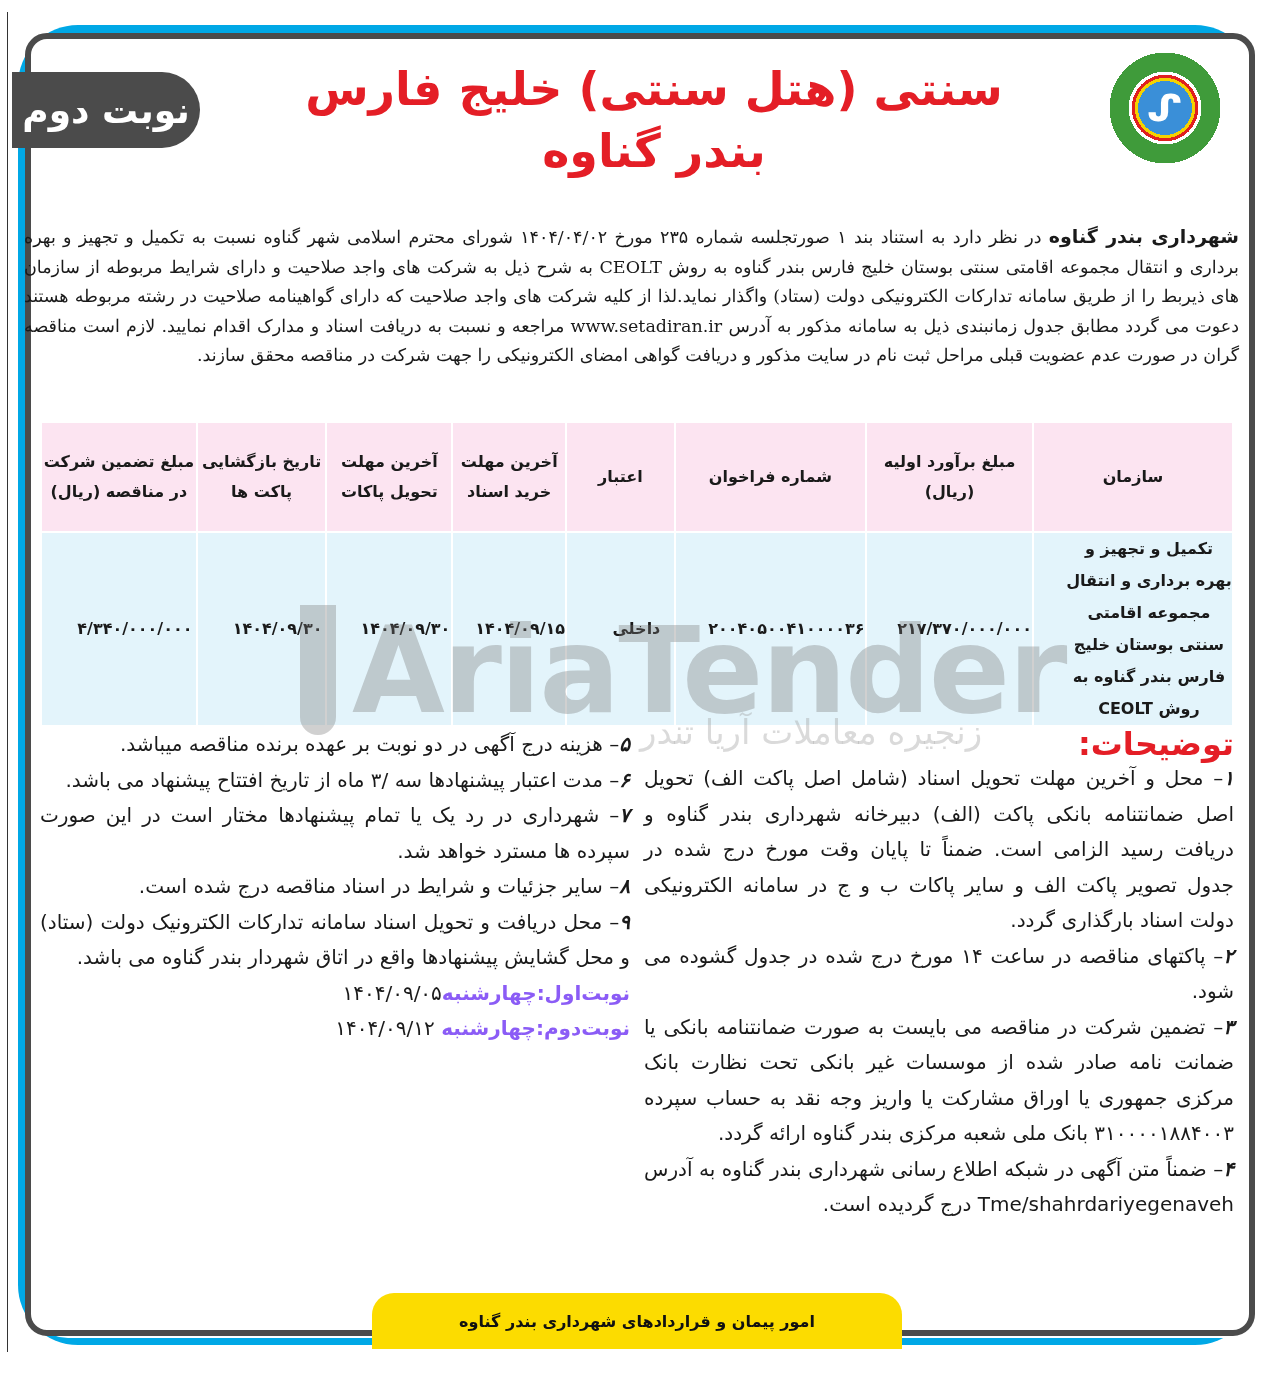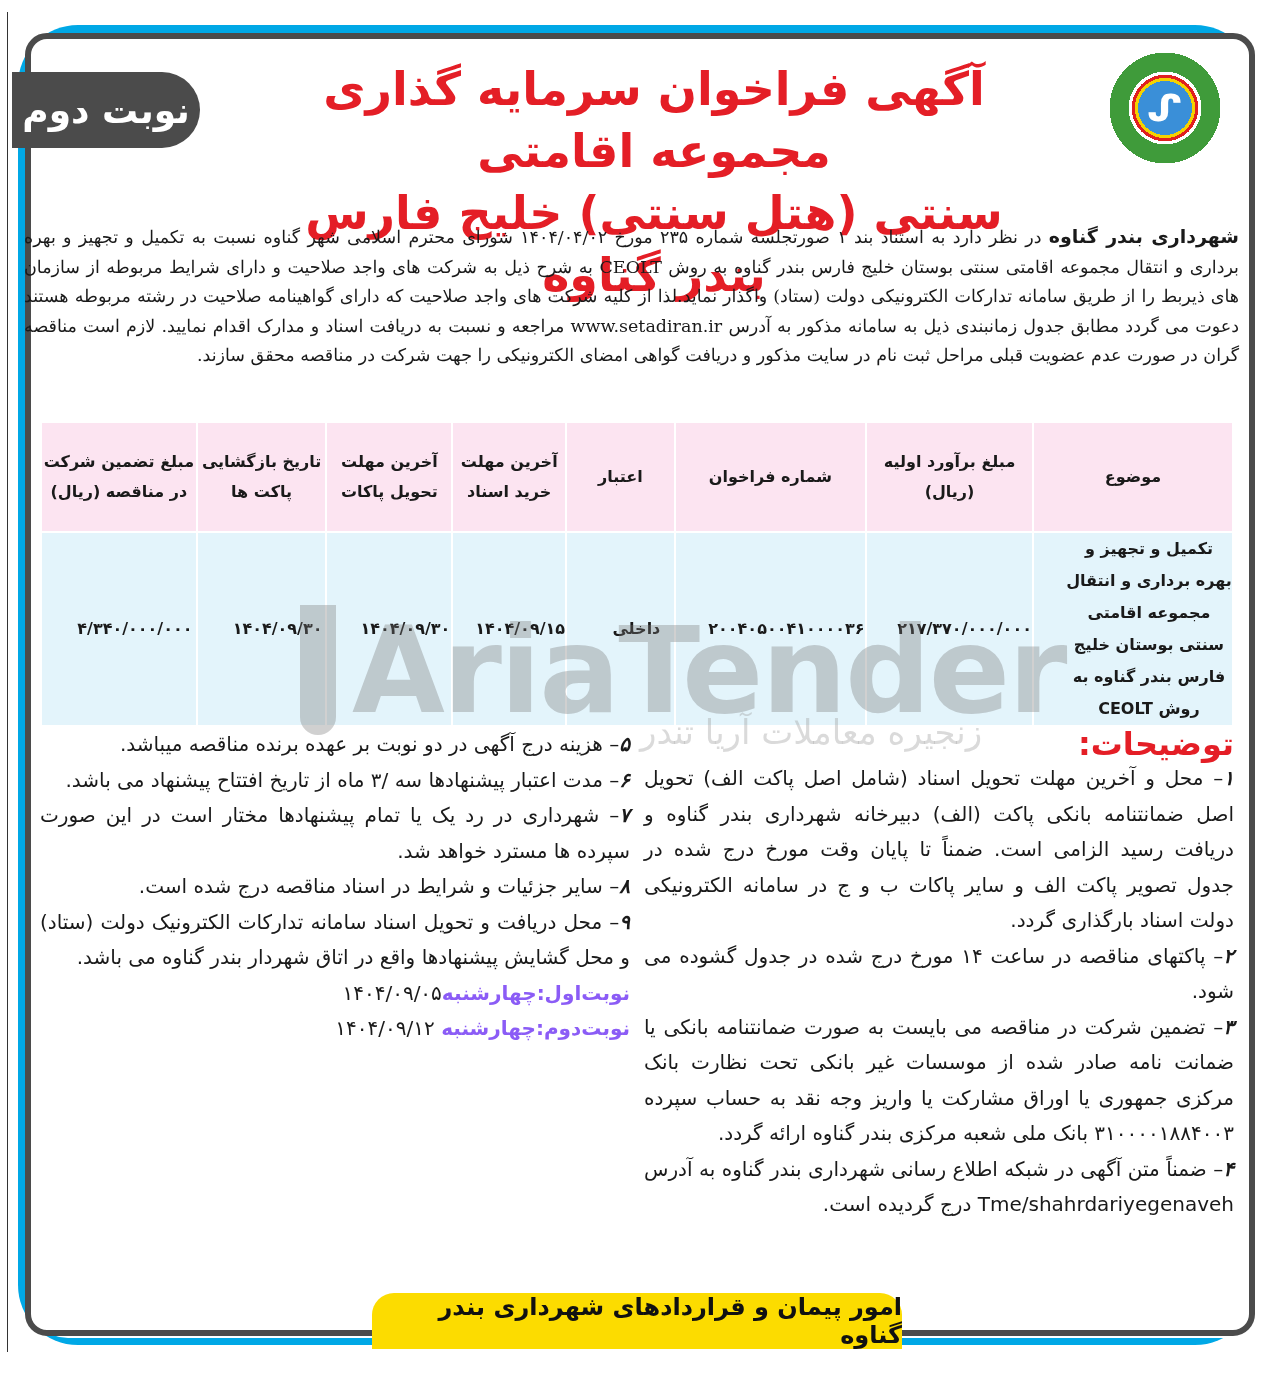--- a/index.html
+++ b/index.html
@@ -79,39 +79,38 @@
     font-family: "DejaVu Sans", sans-serif;
   }
   .notes-heading { color: #e41e26; font-weight: bold; font-size: 32px; line-height: 34px; }
   .num { font-weight: bold; font-style: italic; }
   .red { color: #8b5cf6; font-weight: bold; }
 
   .footer-bar {
     position: absolute; left: 372px; top: 1293px; width: 530px; height: 56px;
     background: #fcdc00; border-radius: 22px 22px 0 0;
     display: flex; align-items: center; justify-content: center; direction: rtl;
-    font-weight: bold; font-size: 24px; color: #111;
+    font-weight: bold; font-size: 16px; color: #111;
   }
 </style>
 </head>
 <body>
 
 <div class="left-rule"></div>
 <div class="frame-blue"></div>
 <div class="frame-blue-mask"></div>
 <div class="frame"></div>
 
 <div class="badge">نوبت دوم</div>
 
 <div class="logo">
   <span class="logo-fish">ᔑ</span>
 </div>
 
 <div class="title">
-  <div>آگهی فراخوان سرمایه گذاری مجموعه اقامتی</div>
   <div>سنتی (هتل سنتی) خلیج فارس بندر گناوه</div>
 </div>
 
 <div class="intro">
   <b>شهرداری بندر گناوه</b><span> در نظر دارد به استناد بند ۱ صورتجلسه شماره ۲۳۵ مورخ ۱۴۰۴/۰۴/۰۲ شورای محترم اسلامی شهر گناوه نسبت به تکمیل و تجهیز و بهره برداری و انتقال مجموعه اقامتی سنتی بوستان خلیج فارس بندر گناوه به روش CEOLT به شرح ذیل به شرکت های واجد صلاحیت و دارای شرایط مربوطه از سازمان های ذیربط را از طریق سامانه تدارکات الکترونیکی دولت (ستاد) واگذار نماید.لذا از کلیه شرکت های واجد صلاحیت که دارای گواهینامه صلاحیت در رشته مربوطه هستند دعوت می گردد مطابق جدول زمانبندی ذیل به سامانه مذکور به آدرس www.setadiran.ir مراجعه و نسبت به دریافت اسناد و مدارک اقدام نمایید. لازم است مناقصه گران در صورت عدم عضویت قبلی مراحل ثبت نام در سایت مذکور و دریافت گواهی امضای الکترونیکی را جهت شرکت در مناقصه محقق سازند.</span>
 </div>
 
 <div class="table-wrap">
   <table>
     <colgroup>
@@ -119,21 +118,21 @@
         <col style="width:13.5%">
         <col style="width:15.5%">
         <col style="width:8.8%">
       <col style="width:9.2%">
         <col style="width:10.2%">
         <col style="width:10.5%">
         <col style="width:12.6%">
     </colgroup>
     <thead>
       <tr>
-        <th>موضوع</th>
+        <th>سازمان</th>
         <th>مبلغ برآورد اولیه (ریال)</th>
         <th>شماره فراخوان</th>
         <th>اعتبار</th>
         <th>آخرین مهلت خرید اسناد</th>
         <th>آخرین مهلت تحویل پاکات</th>
         <th>تاریخ بازگشایی پاکت ها</th>
         <th>مبلغ تضمین شرکت در مناقصه (ریال)</th>
       </tr>
     </thead>
     <tbody>

